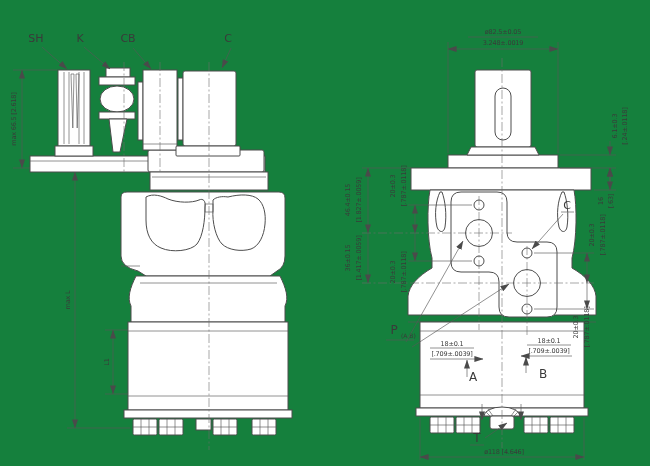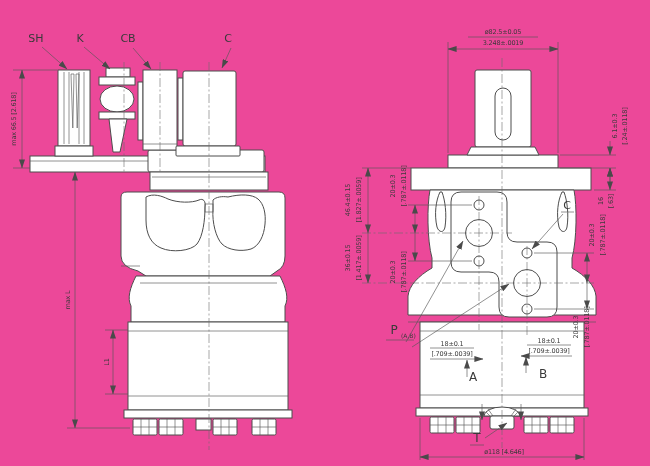--- a/index.html
+++ b/index.html
@@ -1,16 +1,16 @@
 <!DOCTYPE html>
 <html><head>
 <meta charset="utf-8">
 <style>
   html,body { margin:0; padding:0; background:#ffffff; }
-  .canvas { position:relative; width:650px; height:466px; background:#ec4899; overflow:hidden; }
+  .canvas { position:relative; width:650px; height:466px; background:#15803d; overflow:hidden; }
   svg { display:block; }
   svg text { font-family:"DejaVu Sans", sans-serif; fill:#3a3a3a; }
   .dim  { font-size:6.5px; letter-spacing:-0.2px; }
   .lbl  { font-size:11px; }
   .big  { font-size:12px; }
   .sub  { font-size:6px; }
   .geo  { stroke:#4d4d4d; stroke-width:1; fill:none; }
   .geof { stroke:#4d4d4d; stroke-width:1; fill:#ffffff; }
   .thin { stroke:#565656; stroke-width:0.65; fill:none; }
   .cl   { stroke:#6b6b6b; stroke-width:0.6; stroke-dasharray:9 2.5 2 2.5; fill:none; }

